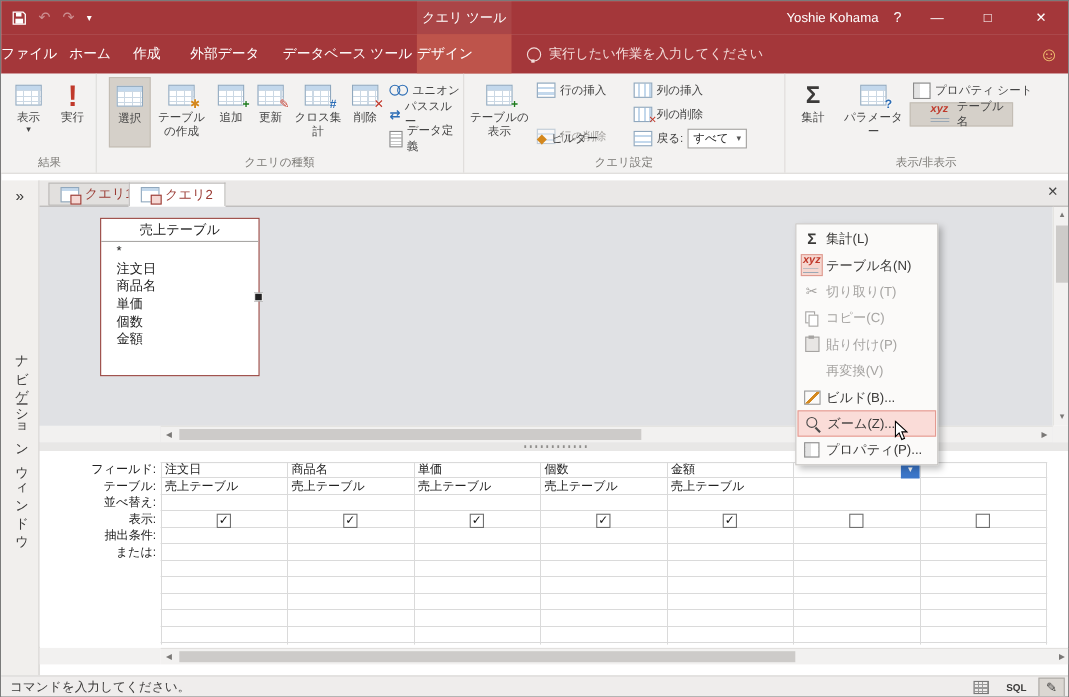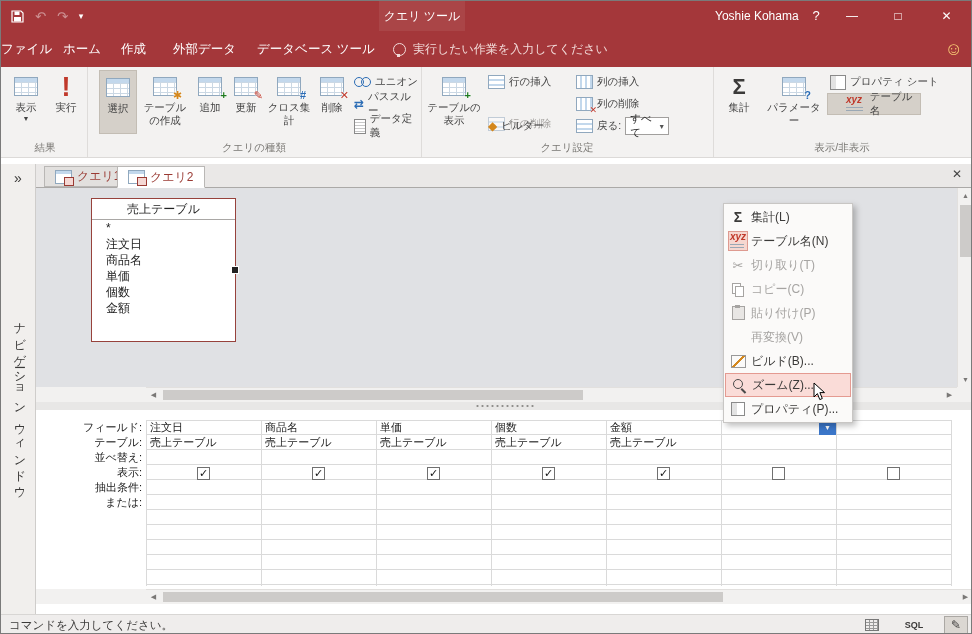--- a/index.html
+++ b/index.html
@@ -62,21 +62,21 @@
          background:repeating-linear-gradient(to right,#fff 0 3px,#C3D8EC 3px 5px);}
   .sbadge{position:absolute;right:-5px;bottom:-5px;font-size:9px;font-weight:bold;text-shadow:0 0 2px #fff;}
   .idiam{color:#D4881E;font-size:12px;}
   .ips{display:inline-block;width:14px;height:13px;border:1px solid #8A8A8A;
        background:linear-gradient(to right,#E3E3E3 0 5px,#fff 5px),
        repeating-linear-gradient(to bottom,rgba(0,0,0,0) 0 3px,#B5B5B5 3px 4px);}
   .ixyz{position:relative;display:inline-block;width:22px;height:15px;}
   .ixyz::before{content:"xyz";position:absolute;left:1px;top:-3px;font-style:italic;font-weight:bold;font-size:10px;color:#C0392B;}
   .ixyz::after{content:"";position:absolute;left:1px;right:3px;bottom:0;height:5px;
                background:repeating-linear-gradient(to bottom,#9AA8B5 0 1px,rgba(0,0,0,0) 1px 3px);}
-  .combo{display:inline-flex;align-items:center;justify-content:space-between;width:44px;height:18px;
+  .combo{display:inline-flex;align-items:center;justify-content:space-between;width:54px;height:18px;
          border:1px solid #A19F9D;background:#fff;font-size:10.5px;padding:0 3px 0 4px;box-sizing:border-box;color:#222;}
   .combo .car{font-size:7px;color:#555;}
 
   
   .nav{position:absolute;left:0;top:163px;width:35px;height:450px;background:#F1EFED;border-right:1px solid #CFCDCB;box-sizing:border-box;}
   .nav-open{position:absolute;top:6px;left:0;right:0;text-align:center;font-size:14px;color:#3B3A39;}
   .nav-title{position:absolute;left:10px;top:150px;writing-mode:vertical-rl;text-orientation:mixed;
              font-size:12px;color:#3B3A39;letter-spacing:2px;white-space:nowrap;}
 
   
@@ -145,21 +145,21 @@
           background:linear-gradient(135deg,rgba(0,0,0,0) 44%,#D4881E 44% 58%,rgba(0,0,0,0) 58%);}
   .izoom{position:relative;width:13px;height:13px;display:inline-block;}
   .izoom::before{content:"";position:absolute;left:0;top:0;width:8px;height:8px;border:1.5px solid #4A4A4A;border-radius:50%;}
   .izoom::after{content:"";position:absolute;left:9px;top:9px;width:6px;height:2px;background:#4A4A4A;
                 transform:rotate(45deg);transform-origin:0 0;}
   .cursor{position:absolute;left:812px;top:381px;z-index:99;}
 
   
   .statusbar{position:absolute;left:0;top:613px;right:0;height:21px;background:#EFEDEC;border-top:1px solid #D8D6D4;box-sizing:border-box;}
   .sb-msg{position:absolute;left:8px;top:0;line-height:20px;font-size:11.5px;color:#3B3A39;}
-  .sb-views{position:absolute;right:3px;top:1px;display:flex;gap:18px;}
+  .sb-views{position:absolute;right:3px;top:1px;display:flex;gap:8px;}
   .sbv{width:24px;height:18px;display:flex;align-items:center;justify-content:center;box-sizing:border-box;}
   .sbv.on{background:#DBD7D2;border:1px solid #ABA8A4;}
   .sb-grid{display:inline-block;width:12px;height:10px;border:1px solid #777;
            background:repeating-linear-gradient(to right,rgba(0,0,0,0) 0 3px,#999 3px 4px),
            repeating-linear-gradient(to bottom,rgba(0,0,0,0) 0 2px,#999 2px 3px);}
   .sb-sql{font-size:9px;font-weight:bold;color:#3B3A39;}
   .sb-pencil{font-size:12px;color:#3B3A39;}
   .hsgap{position:absolute;left:35px;top:588px;width:110px;height:15px;background:#F2F1F0;}
 </style>
 </head>
@@ -187,20 +187,21 @@
     <div class="wc" style="left:874px;">□</div>
     <div class="wc" style="left:920px;width:51px;">✕</div>
   </div>
 
   <div class="tabrow">
     <div class="rtab" style="width:62px;">ファイル</div>
     <div class="rtab" style="width:58px;">ホーム</div>
     <div class="rtab" style="width:52px;">作成</div>
     <div class="rtab" style="width:84px;">外部データ</div>
     <div class="rtab" style="width:122px;">データベース ツール</div>
+    <div class="rtab active" style="width:86px;">デザイン</div>
     <div class="tellme">
       <span class="bulb"></span>
       <span>実行したい作業を入力してください</span>
     </div>
     <div class="smiley">☺</div>
   </div>
 
   <div class="ribbon">
 
     <div class="rgroup" style="left:2px;width:84px;">

